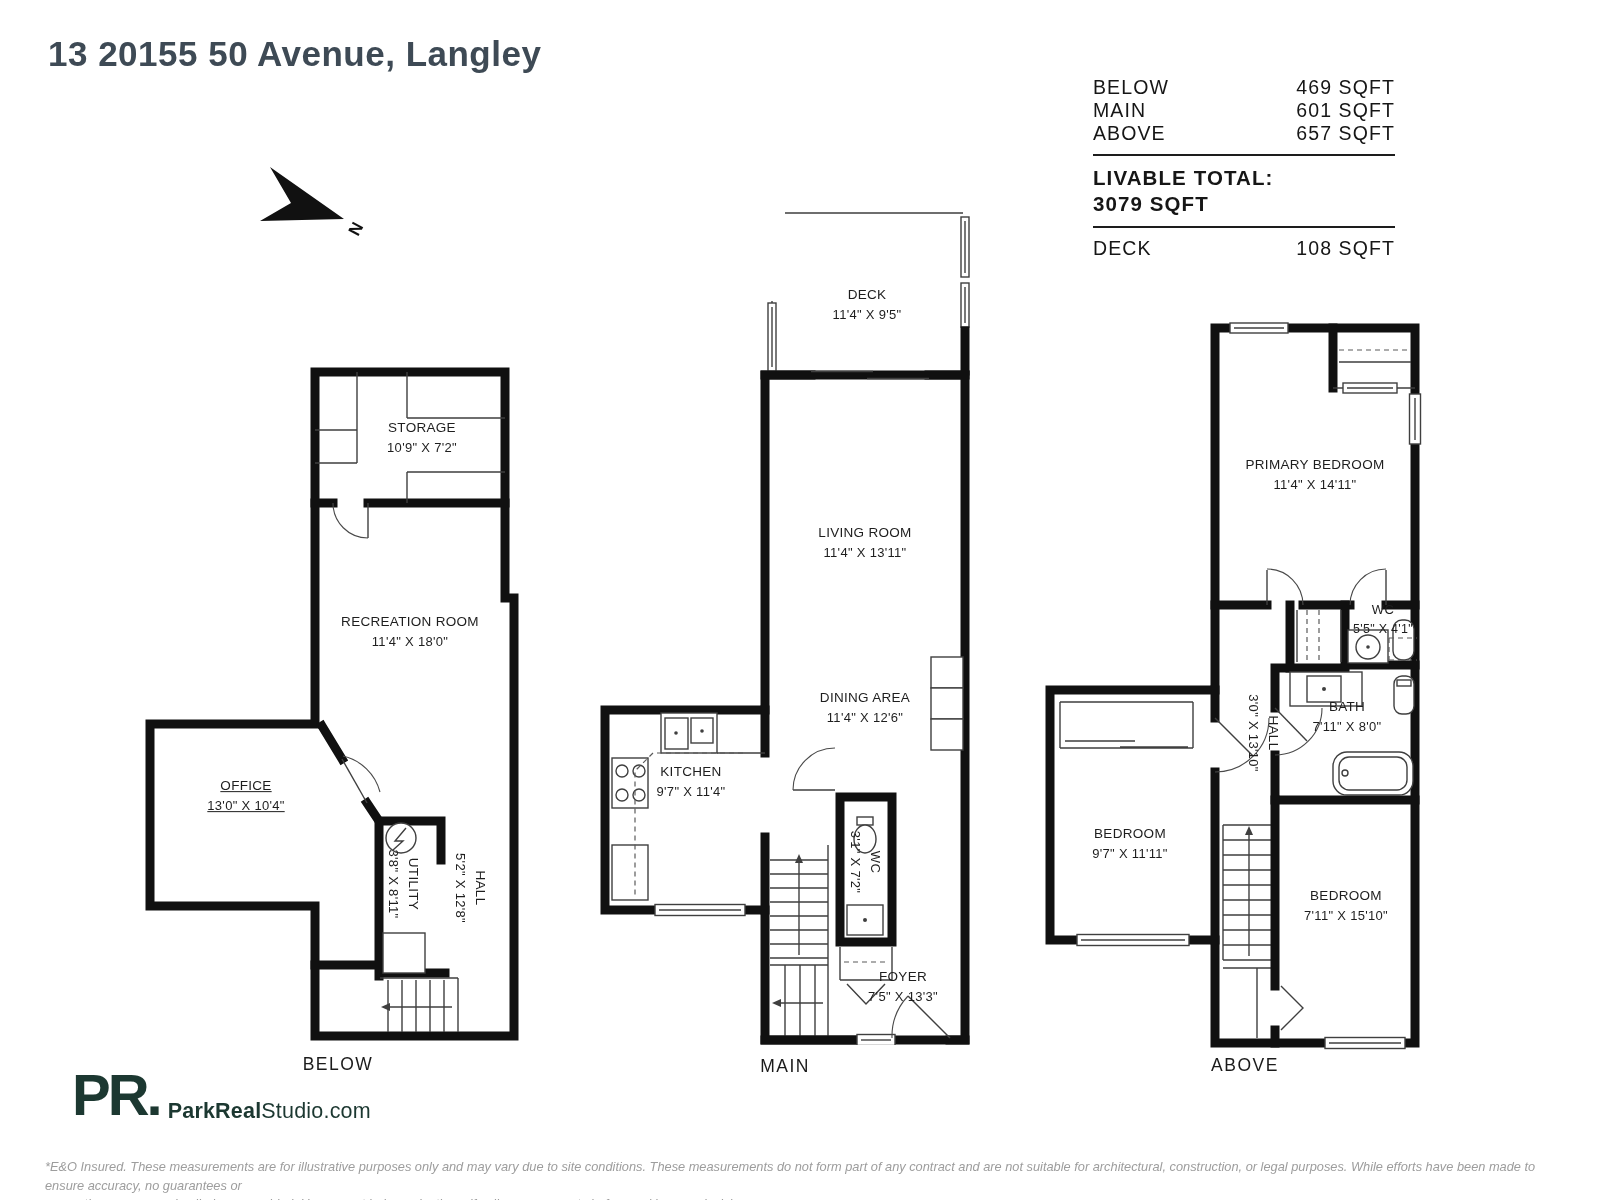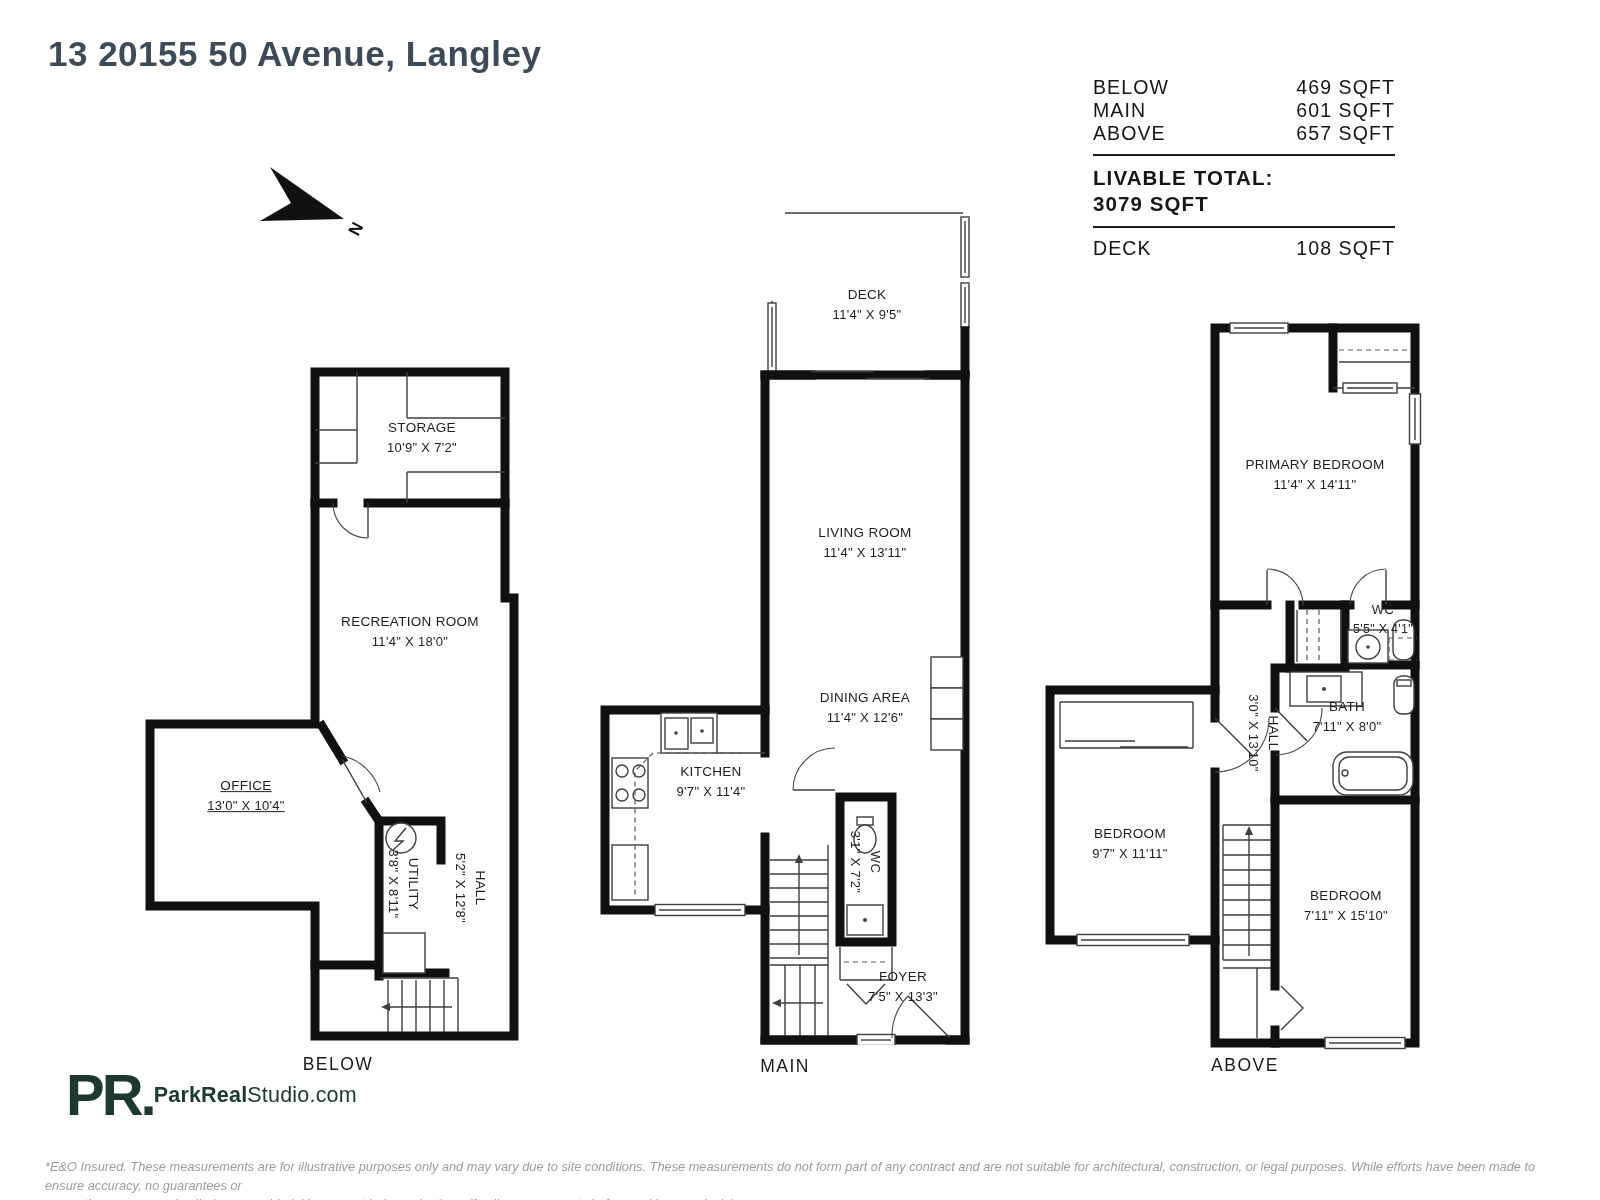--- a/index.html
+++ b/index.html
@@ -26,23 +26,23 @@
   .dash{stroke:#5a5a5a;stroke-width:1.2;fill:none;stroke-dasharray:5 4;}
   .arc{stroke:#4a4a4a;stroke-width:1.1;fill:none;}
   .rl{position:absolute;transform:translate(-50%,-50%);text-align:center;color:#1e1e1e;
       font-size:13.5px;line-height:1.5;letter-spacing:.3px;white-space:nowrap;}
   .rl .dims{font-size:13px;}
   .rl.rot{transform:translate(-50%,-50%) rotate(90deg);}
   .rl span{display:block;}
   .floor-label{position:absolute;transform:translateX(-50%);font-size:17.5px;
       letter-spacing:1.5px;color:#1b1b1b;font-weight:500;}
   
-  .logo{position:absolute;left:66px;top:1066px;display:flex;align-items:center;}
+  .logo{position:absolute;left:72px;top:1066px;display:flex;align-items:flex-end;}
   .logo-mark{font-size:58px;font-weight:800;letter-spacing:-3px;color:#1c3831;line-height:1;}
-  .logo-site{margin-left:0;font-size:21.5px;color:#1c3831;letter-spacing:.2px;}
+  .logo-site{margin-left:8px;font-size:21.5px;color:#1c3831;letter-spacing:.2px;}
   .logo-site b{font-weight:800;}
   .disclaimer{position:absolute;left:45px;top:1158px;width:1515px;font-size:12.8px;
       font-style:italic;color:#9d9d9d;line-height:1.45;}
 </style>
 </head>
 <body>
 
 <div class="page">
 
   <h1 class="title">13 20155 50 Avenue, Langley</h1>
@@ -217,21 +217,21 @@
       <span class="dims">11'4" X 9'5"</span>
     </div>
     <div class="rl" style="left:270px;top:293px;margin-top:45px;">
       <span>LIVING ROOM</span>
       <span class="dims">11'4" X 13'11"</span>
     </div>
     <div class="rl" style="left:270px;top:503px;">
       <span>DINING AREA</span>
       <span class="dims">11'4" X 12'6"</span>
     </div>
-    <div class="rl" style="left:116px;top:577px;">
+    <div class="rl" style="left:96px;top:577px;">
       <span>KITCHEN</span>
       <span class="dims">9'7" X 11'4"</span>
     </div>
     <div class="rl rot" style="left:270px;top:657px;font-size:13px;">
       <span>WC</span>
       <span class="dims">3'1" X 7'2"</span>
     </div>
     <div class="rl" style="left:308px;top:782px;">
       <span>FOYER</span>
       <span class="dims">7'5" X 13'3"</span>

